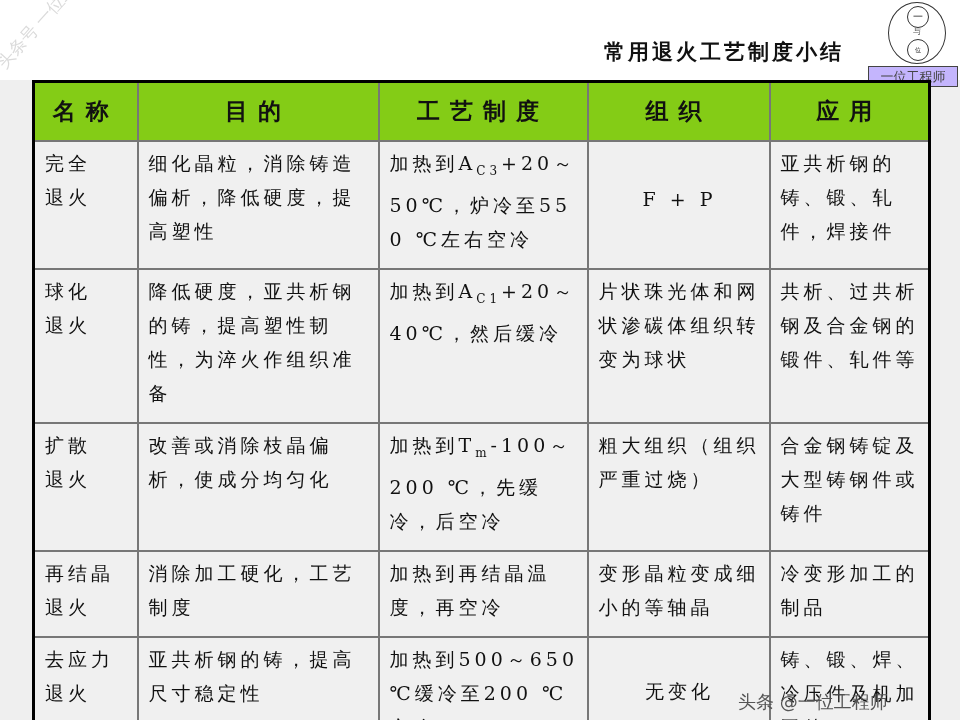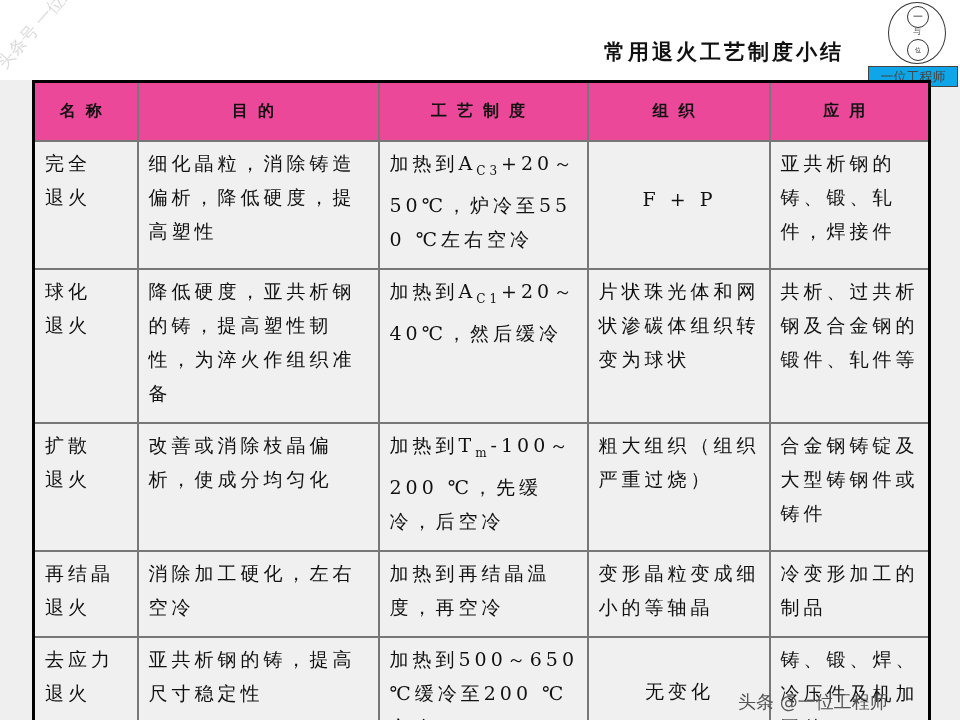--- a/index.html
+++ b/index.html
@@ -24,32 +24,32 @@
     pointer-events: none;
   }
   .logo { position: absolute; left: 868px; top: 2px; width: 90px; height: 86px; }
   .logo-circle { position: absolute; left: 20px; top: 0; width: 56px; height: 60px; border: 1.5px solid #333; border-radius: 50%; background: #fff; }
   .logo-small { position: absolute; width: 20px; height: 20px; border: 1.2px solid #333; border-radius: 50%; left: 18px; font-size: 10px; text-align: center; line-height: 20px; font-family: "DejaVu Sans", sans-serif; }
   .logo-small.a { top: 3px; }
   .logo-small.b { top: 36px; font-size: 6px; }
   .logo-mid { position: absolute; left: 24px; top: 23px; font-size: 8px; color: #555; font-family: "DejaVu Sans", sans-serif; }
   .logo-label {
     position: absolute; left: 0; top: 64px; width: 88px; height: 19px;
-    border: 1px solid #444; background: #0ea5e9; font-size: 13px; line-height: 19px;
+    border: 1px solid #444; background: #c4b5fd; font-size: 13px; line-height: 19px;
     text-align: center; color: #444; font-family: "DejaVu Sans", sans-serif;
   }
   table.summary {
     position: absolute; left: 32px; top: 80px;
     width: 896px; height: 596px;
     border-collapse: collapse; border: 3px solid #000;
     table-layout: fixed; background: #f0f0f0;
   }
   table.summary th, table.summary td { border: 2px solid #777; padding: 0; }
   table.summary th {
-    background: #ec4899; font-size: 16px; font-weight: bold; height: 57px;
+    background: #84cc16; font-size: 23px; font-weight: bold; height: 57px;
     letter-spacing: 10px;
     font-family: "DejaVu Sans", "Liberation Sans", sans-serif;
   }
   table.summary td {
     vertical-align: top; font-size: 19px; line-height: 34px;
     padding: 4px 8px 12px 10px; letter-spacing: 4px;
     font-family: "DejaVu Serif", serif; word-break: break-all;
   }
   table.summary td.center { text-align: center; vertical-align: middle; padding-top: 0; }
   td.name { white-space: pre-line; }
@@ -120,21 +120,21 @@
       <td class="name">扩散
 退火</td>
       <td>改善或消除枝晶偏析，使成分均匀化</td>
       <td><span>加热到T</span><sub>m</sub><span>-100～200 ℃，先缓冷，后空冷</span></td>
       <td>粗大组织（组织严重过烧）</td>
       <td>合金钢铸锭及大型铸钢件或铸件</td>
     </tr>
     <tr style="height:77px">
       <td class="name">再结晶
 退火</td>
-      <td>消除加工硬化，左右空冷</td>
+      <td>消除加工硬化，工艺制度</td>
       <td>加热到再结晶温度，再空冷</td>
       <td>变形晶粒变成细小的等轴晶</td>
       <td>冷变形加工的制品</td>
     </tr>
     <tr style="height:108px">
       <td class="name">去应力
 退火</td>
       <td>亚共析钢的铸，提高尺寸稳定性</td>
       <td>加热到500～650 ℃缓冷至200 ℃空冷</td>
       <td class="center">无变化</td>

